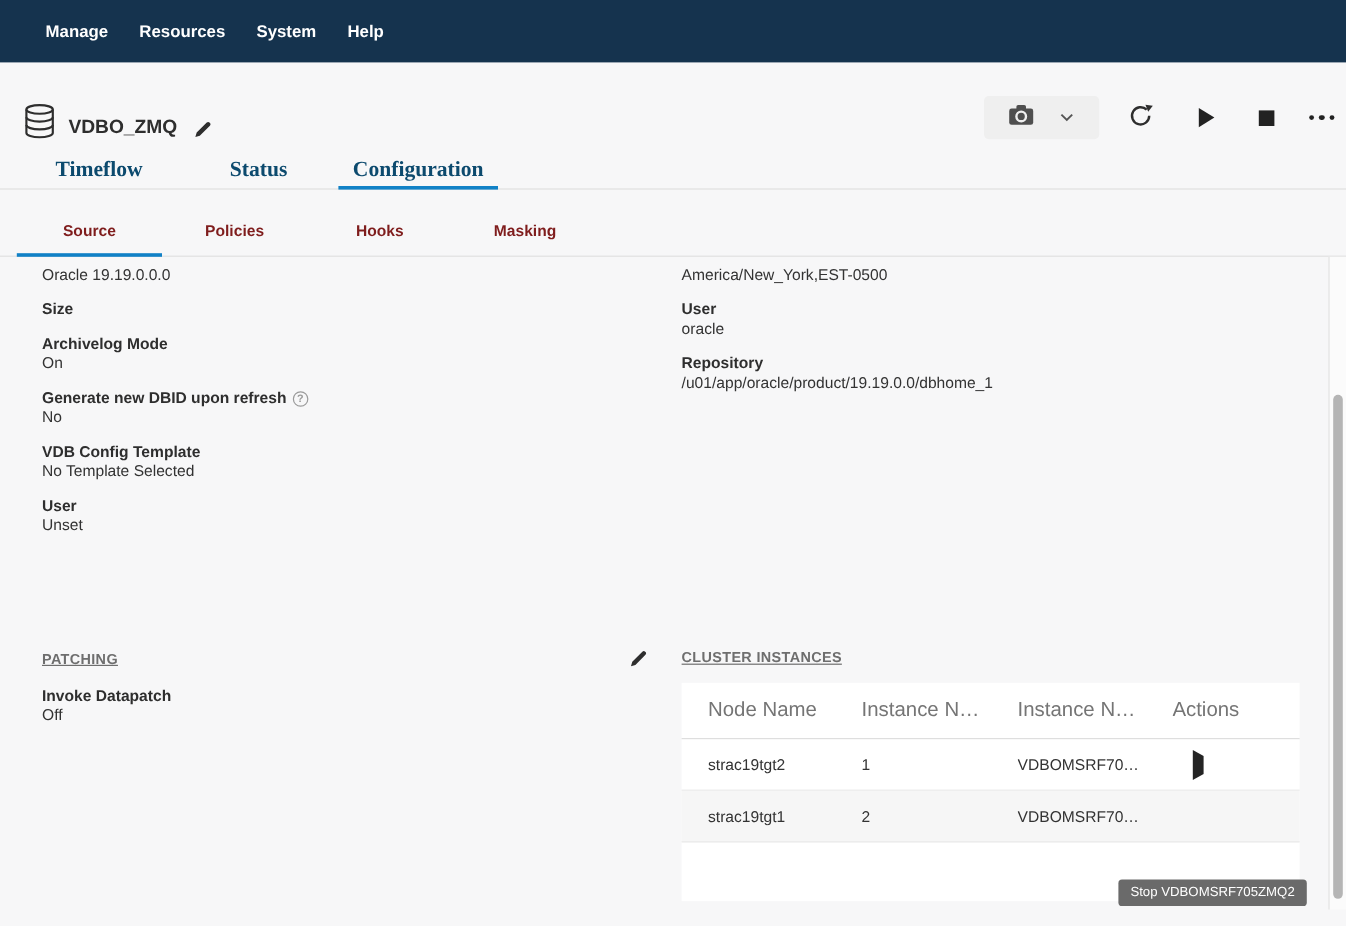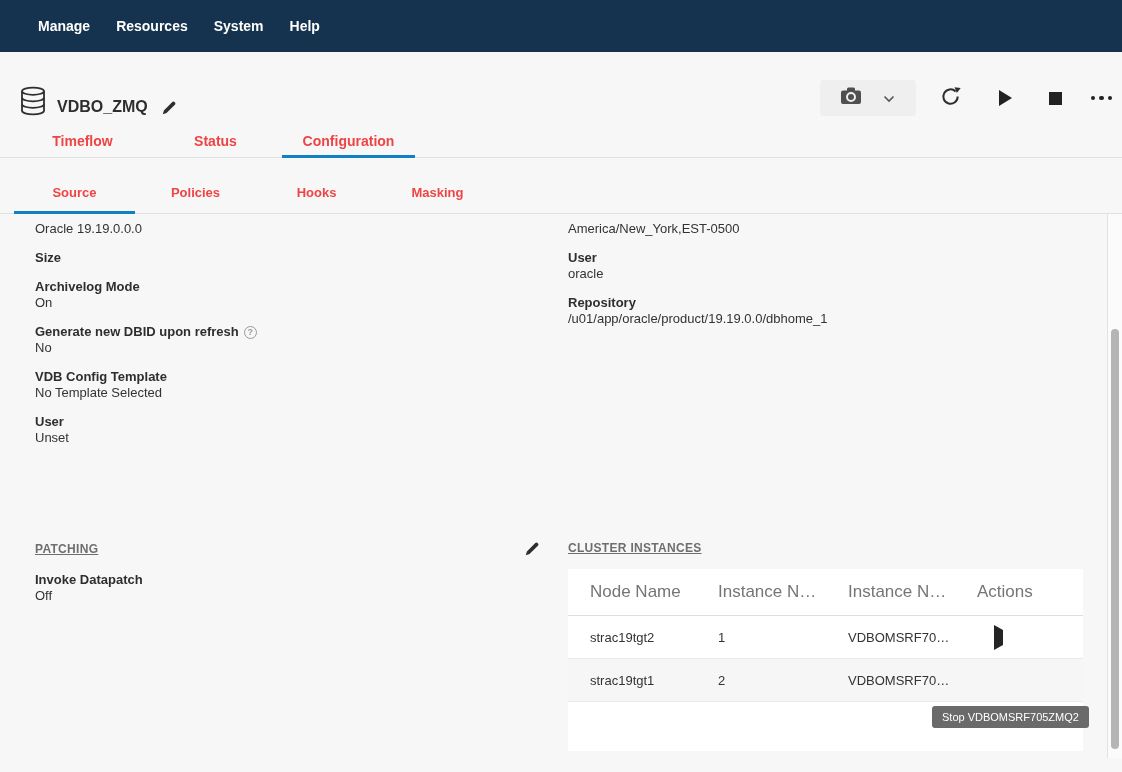--- a/index.html
+++ b/index.html
@@ -28,25 +28,25 @@
   .refresh-btn{margin-left:23px;}
   .play-btn{margin-left:37px;}
   .play-shape{width:0;height:0;border-left:13px solid #222;border-top:8px solid transparent;border-bottom:8px solid transparent;}
   .stop-btn{margin-left:37px;}
   .stop-shape{width:13px;height:13px;background:#222;}
   .more-btn{margin-left:29px;display:flex;gap:4px;}
   .dot{width:4.5px;height:4.5px;border-radius:50%;background:#222;}
   
   .tabs{display:flex;height:42px;border-bottom:1px solid #e0e0e0;padding-left:16px;}
   .tab{width:133px;display:flex;align-items:center;justify-content:center;padding-top:9px;
-       font-size:14px;font-weight:600;color:#ef4444;position:relative;cursor:pointer;}
+       font-size:18px;font-weight:600;color:#0c4a6e;position:relative;cursor:pointer;font-family:Liberation Serif, serif;}
   .tab.active::after{content:"";position:absolute;left:0;bottom:-1px;width:100%;height:3px;background:var(--accent);}
   .subtabs{display:flex;height:56px;border-bottom:1px solid #e0e0e0;padding-left:14px;}
   .subtab{width:121px;display:flex;align-items:center;justify-content:center;padding-top:14px;
-       font-size:13px;font-weight:600;color:#ef4444;position:relative;cursor:pointer;}
+       font-size:13px;font-weight:600;color:#7f1d1d;position:relative;cursor:pointer;}
   .subtab.active::after{content:"";position:absolute;left:0;bottom:-1px;width:100%;height:3px;background:var(--accent);}
   
   .content{position:relative;height:544px;padding-top:7px;}
   .cols{display:grid;grid-template-columns:533px 1fr;padding-left:35px;}
   .content-top{height:320px;overflow:hidden;}
   .group{margin-bottom:13px;font-size:13px;line-height:16px;}
   .group .label{font-weight:700;color:#2e2e2e;}
   .help-circle{display:inline-flex;width:13px;height:13px;border:1px solid #9a9a9a;border-radius:50%;
        color:#9a9a9a;font-size:9px;font-weight:700;align-items:center;justify-content:center;
        vertical-align:1px;margin-left:5px;}
@@ -58,21 +58,21 @@
   .card{background:#fff;width:515px;margin-top:12px;min-height:182px;}
   .thead{display:grid;grid-template-columns:128px 130px 129px 1fr;padding-left:22px;height:47px;
        align-items:center;font-size:17px;color:#757575;border-bottom:1px solid #dedede;}
   .trow{display:grid;grid-template-columns:128px 130px 129px 1fr;padding-left:22px;height:43px;
        align-items:center;font-size:13px;color:#333;border-bottom:1px solid #e9e9e9;}
   .trow.hovered{background:#f6f6f6;}
   .cell{white-space:nowrap;overflow:hidden;text-overflow:ellipsis;padding-right:10px;}
   .row-play{width:0;height:0;border-left:9px solid #242424;border-top:5.5px solid transparent;border-bottom:5.5px solid transparent;margin-left:17px;cursor:pointer;}
   .row-stop{width:9px;height:9px;background:#242424;margin-left:17px;cursor:pointer;}
   
-  .tooltip{position:absolute;left:932px;top:492px;height:22px;line-height:22px;padding:0 10px;
+  .tooltip{position:absolute;left:932px;top:519px;height:22px;line-height:22px;padding:0 10px;
        background:var(--tooltip-bg);color:#fff;font-size:11px;border-radius:3px;white-space:nowrap;}
   
   .scroll-track{position:absolute;top:0;right:0;width:15px;height:544px;background:#fbfbfb;border-left:1px solid #e2e2e2;}
   .scroll-thumb{position:absolute;top:115px;left:3px;width:8px;height:420px;border-radius:4px;background:#b5b5b5;cursor:pointer;}
 </style>
 </head>
 <body>
 
 <div class="nav">
   <div class="nav-item">Manage</div>

